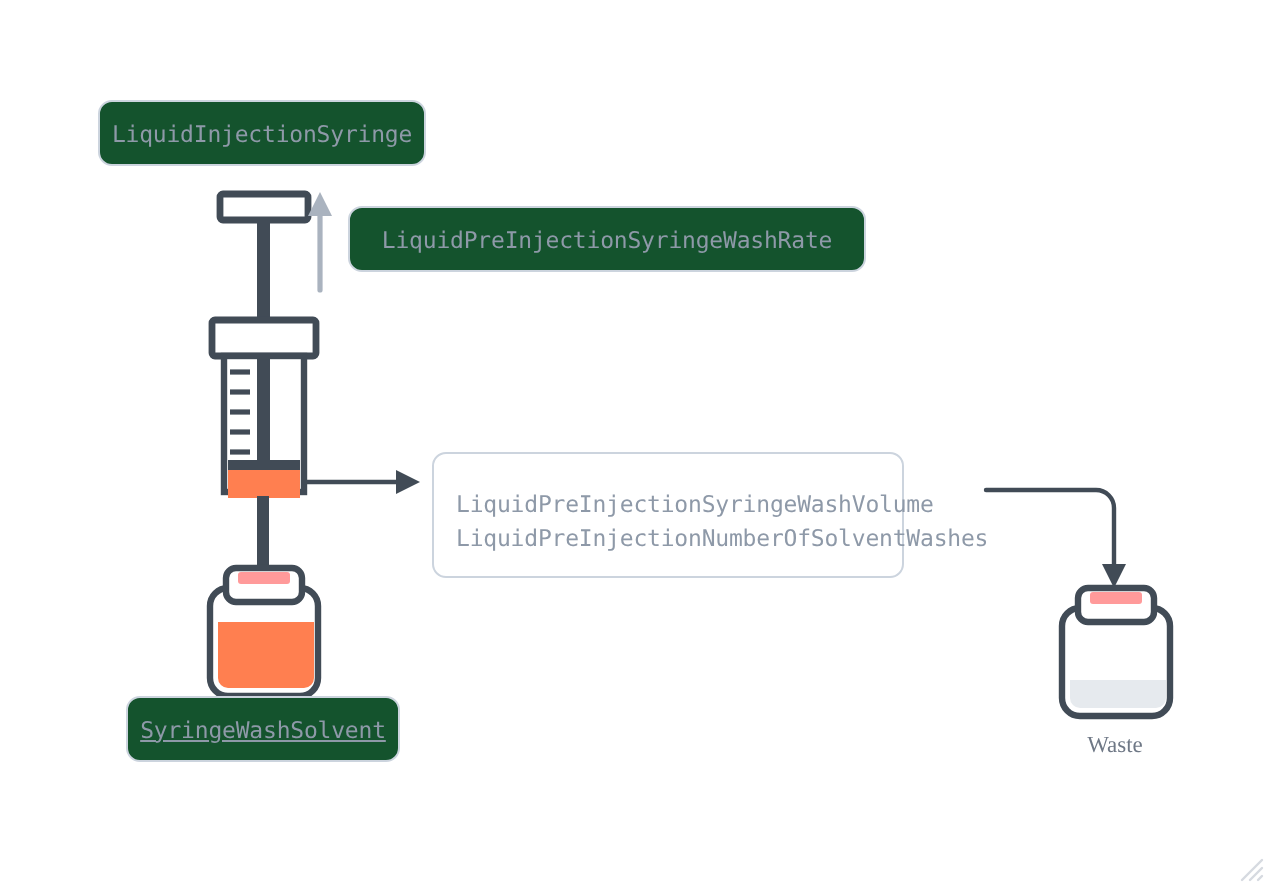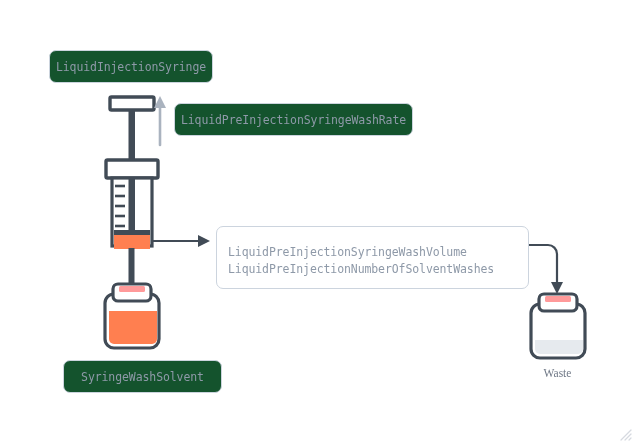--- a/index.html
+++ b/index.html
@@ -34,30 +34,30 @@
     display: flex;
     align-items: center;
     justify-content: center;
   }
   #label-syringe {
     left: 49px;  top: 50px;
     width: 164px; height: 33px;
   }
   #label-washrate {
     left: 174px; top: 103px;
-    width: 239px; height: 33px;
+    width: 259px; height: 33px;
   }
   #label-solvent {
-    left: 63px;  top: 360px;
-    width: 159px; height: 33px;
+    left: 63px;  top: 348px;
+    width: 137px; height: 33px; text-decoration: underline;
   }
   #info-box {
     position: absolute;
     left: 216px; top: 226px;
-    width: 313px; height: 63px;
+    width: 236px; height: 63px;
     box-sizing: border-box;
     border: 1.6px solid #ccd4de;
     border-radius: 7px;
     background: #ffffff;
     padding: 6px 11px 0 11px;
     display: flex;
     flex-direction: column;
     justify-content: center;
   }
   .info-param {

